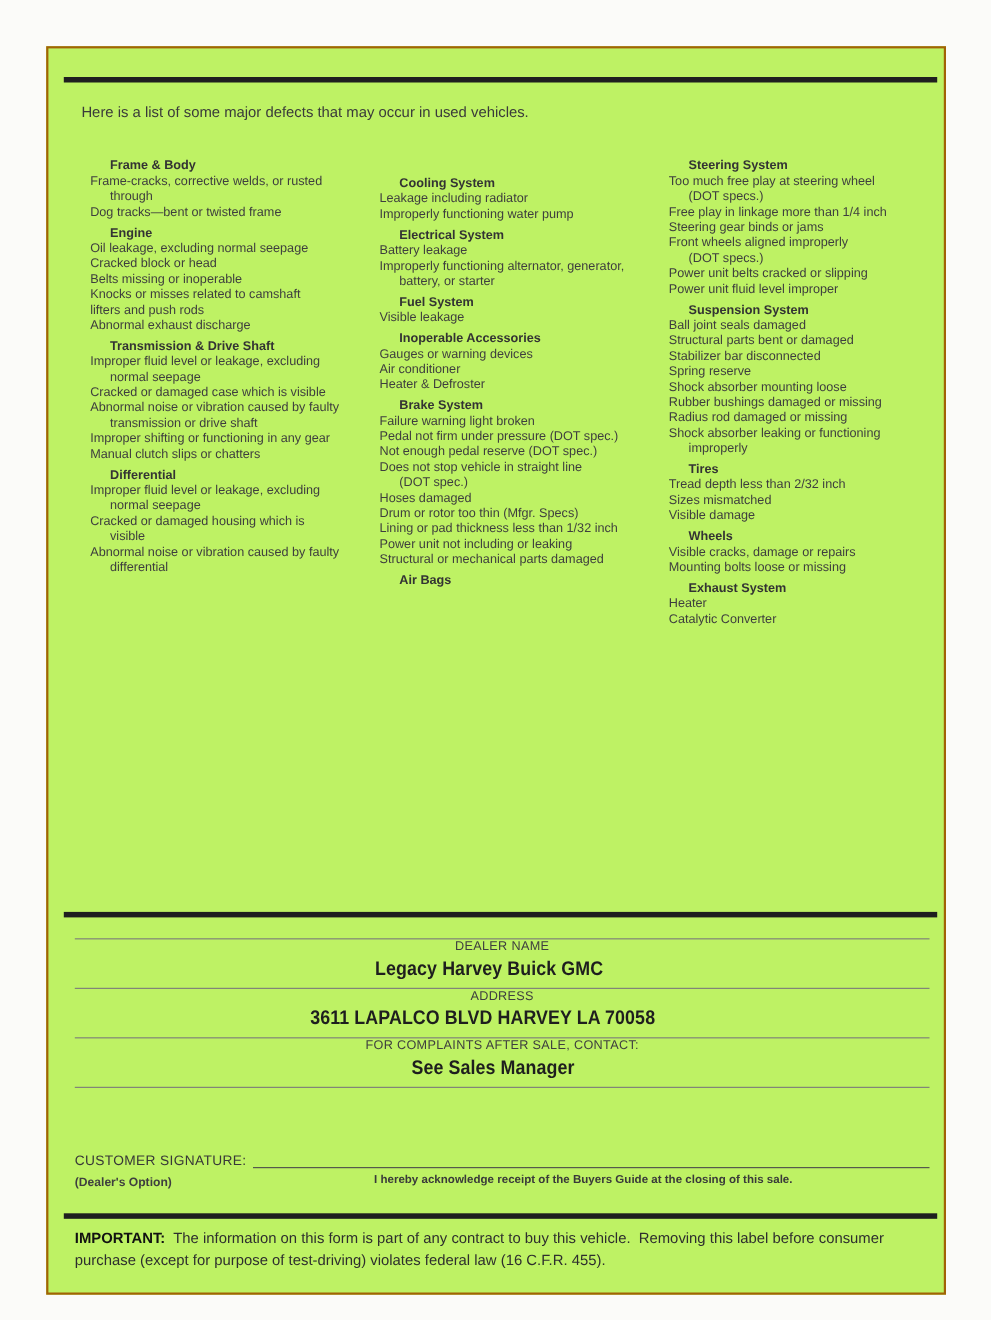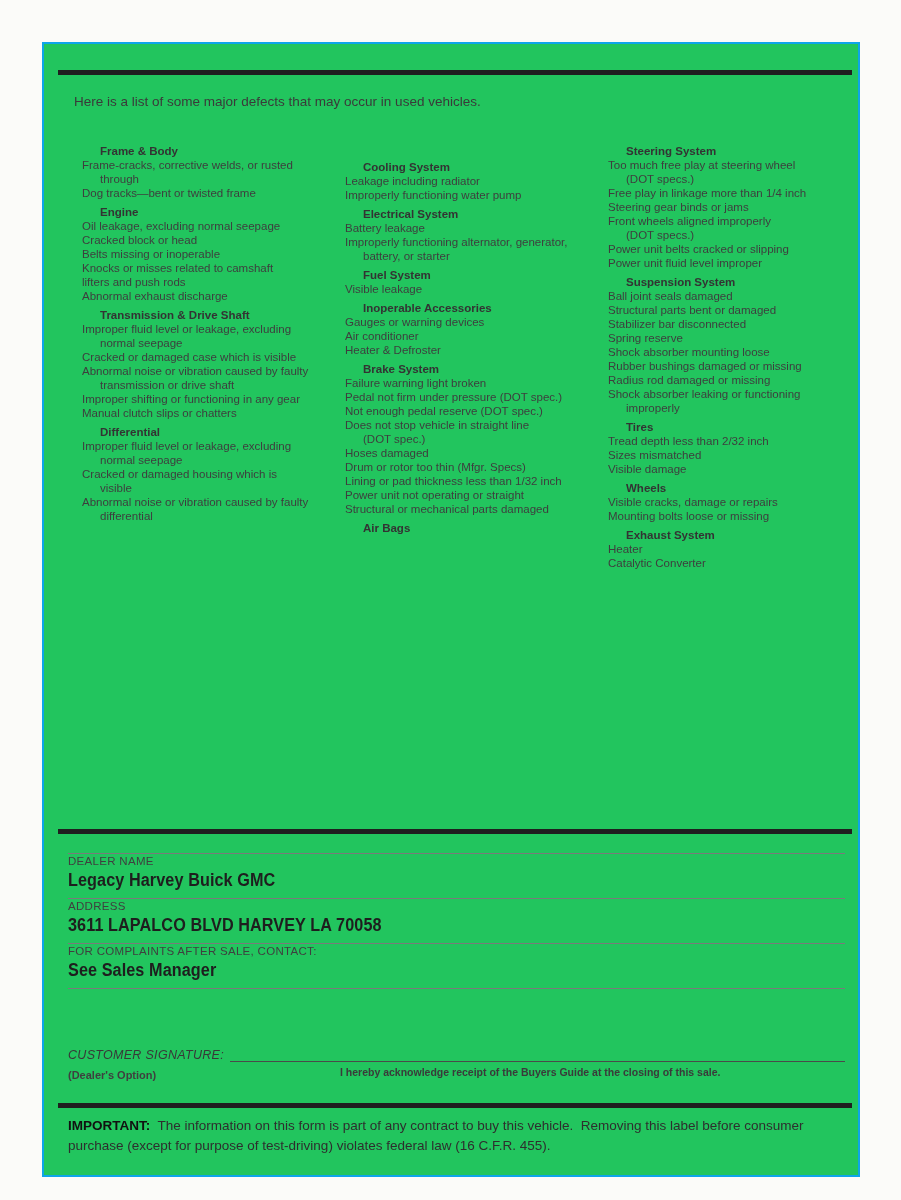--- a/index.html
+++ b/index.html
@@ -4,21 +4,21 @@
 <style>
   html,body{margin:0;padding:0;}
   body{
     width:901px;height:1200px;position:relative;
     background:#fbfbf9;
     font-family:"Liberation Sans", sans-serif;
     -webkit-font-smoothing:antialiased;
   }
   .sheet{
     position:absolute;left:42px;top:42px;width:814px;height:1131px;
-    border:2px solid #0ea5e9;background:#22c55e;
+    border:2px solid #a16207;background:#bef264;
   }
   .bar{position:absolute;left:14px;right:6px;height:5px;background:#1f1f1f;}
   #bar-top{top:26px;}
   #bar-mid{top:785px;}
   #bar-bottom{top:1059px;}
 
   .intro{
     position:absolute;left:30px;top:50px;right:30px;
     font-size:13.5px;color:#3a3a3a;
   }
@@ -36,35 +36,35 @@
     color:#333;margin-top:5px;padding-left:28px;
   }
   .defect-col .category:first-child .cat-title{margin-top:0;}
   .item-line{
     font-size:11.5px;line-height:14px;color:#3e3e3e;
     margin-left:10px;
   }
   .item-line.cont{margin-left:28px;}
 
   .form-area{position:absolute;left:24px;right:13px;top:809px;}
-  .form-row{border-top:1px solid #7a7a7a;height:43px;padding-top:1px;position:relative;}
+  .form-row{border-top:1px solid #7a7a7a;height:43px;padding-top:1px;position:relative;text-align:center;}
   .closing-line{border-top:1px solid #7a7a7a;height:0;}
   .row-label{
     font-size:11.5px;color:#3f3f3f;letter-spacing:0.3px;display:block;
   }
   .row-label.secondary{position:absolute;left:387px;top:2px;}
   .row-value{
     display:inline-block;white-space:nowrap;
     font-weight:bold;font-size:18px;line-height:20px;color:#1e1e1e;
     transform:scaleX(.9);transform-origin:0 50%;
     margin-top:3px;letter-spacing:0.1px;
   }
 
   .sig-block{position:absolute;left:24px;right:13px;top:1004px;}
-  .sig-row{display:flex;align-items:flex-start;font-style:italic;}
+  .sig-row{display:flex;align-items:flex-start;}
   .sig-label{font-size:12.5px;color:#383838;letter-spacing:0.3px;white-space:nowrap;}
   .sig-line{flex:1;border-bottom:1.5px solid #4a4a4a;margin-left:6px;height:13px;}
   .sig-sub{position:relative;margin-top:3px;height:14px;font-weight:bold;}
   .sig-sublabel{font-size:11px;color:#3f3f3f;}
   .sig-ack{position:absolute;left:272px;top:1px;font-size:10.5px;color:#3a3a3a;}
 
   .important{
     position:absolute;left:24px;right:14px;top:1072px;
     font-size:13.5px;line-height:19.5px;color:#2e2e2e;
   }
@@ -142,21 +142,21 @@
         <div class="category">
           <div class="cat-title">Brake System</div>
           <div class="item-line">Failure warning light broken</div>
           <div class="item-line">Pedal not firm under pressure (DOT spec.)</div>
           <div class="item-line">Not enough pedal reserve (DOT spec.)</div>
           <div class="item-line">Does not stop vehicle in straight line</div>
           <div class="item-line cont">(DOT spec.)</div>
           <div class="item-line">Hoses damaged</div>
           <div class="item-line">Drum or rotor too thin (Mfgr. Specs)</div>
           <div class="item-line">Lining or pad thickness less than 1/32 inch</div>
-          <div class="item-line">Power unit not operating or straight</div>
+          <div class="item-line">Power unit not including or leaking</div>
           <div class="item-line">Structural or mechanical parts damaged</div>
         </div>
         <div class="category">
           <div class="cat-title">Air Bags</div>
         </div>
       </div>
       <div class="defect-col">
         <div class="category">
           <div class="cat-title">Steering System</div>
           <div class="item-line">Too much free play at steering wheel</div>

